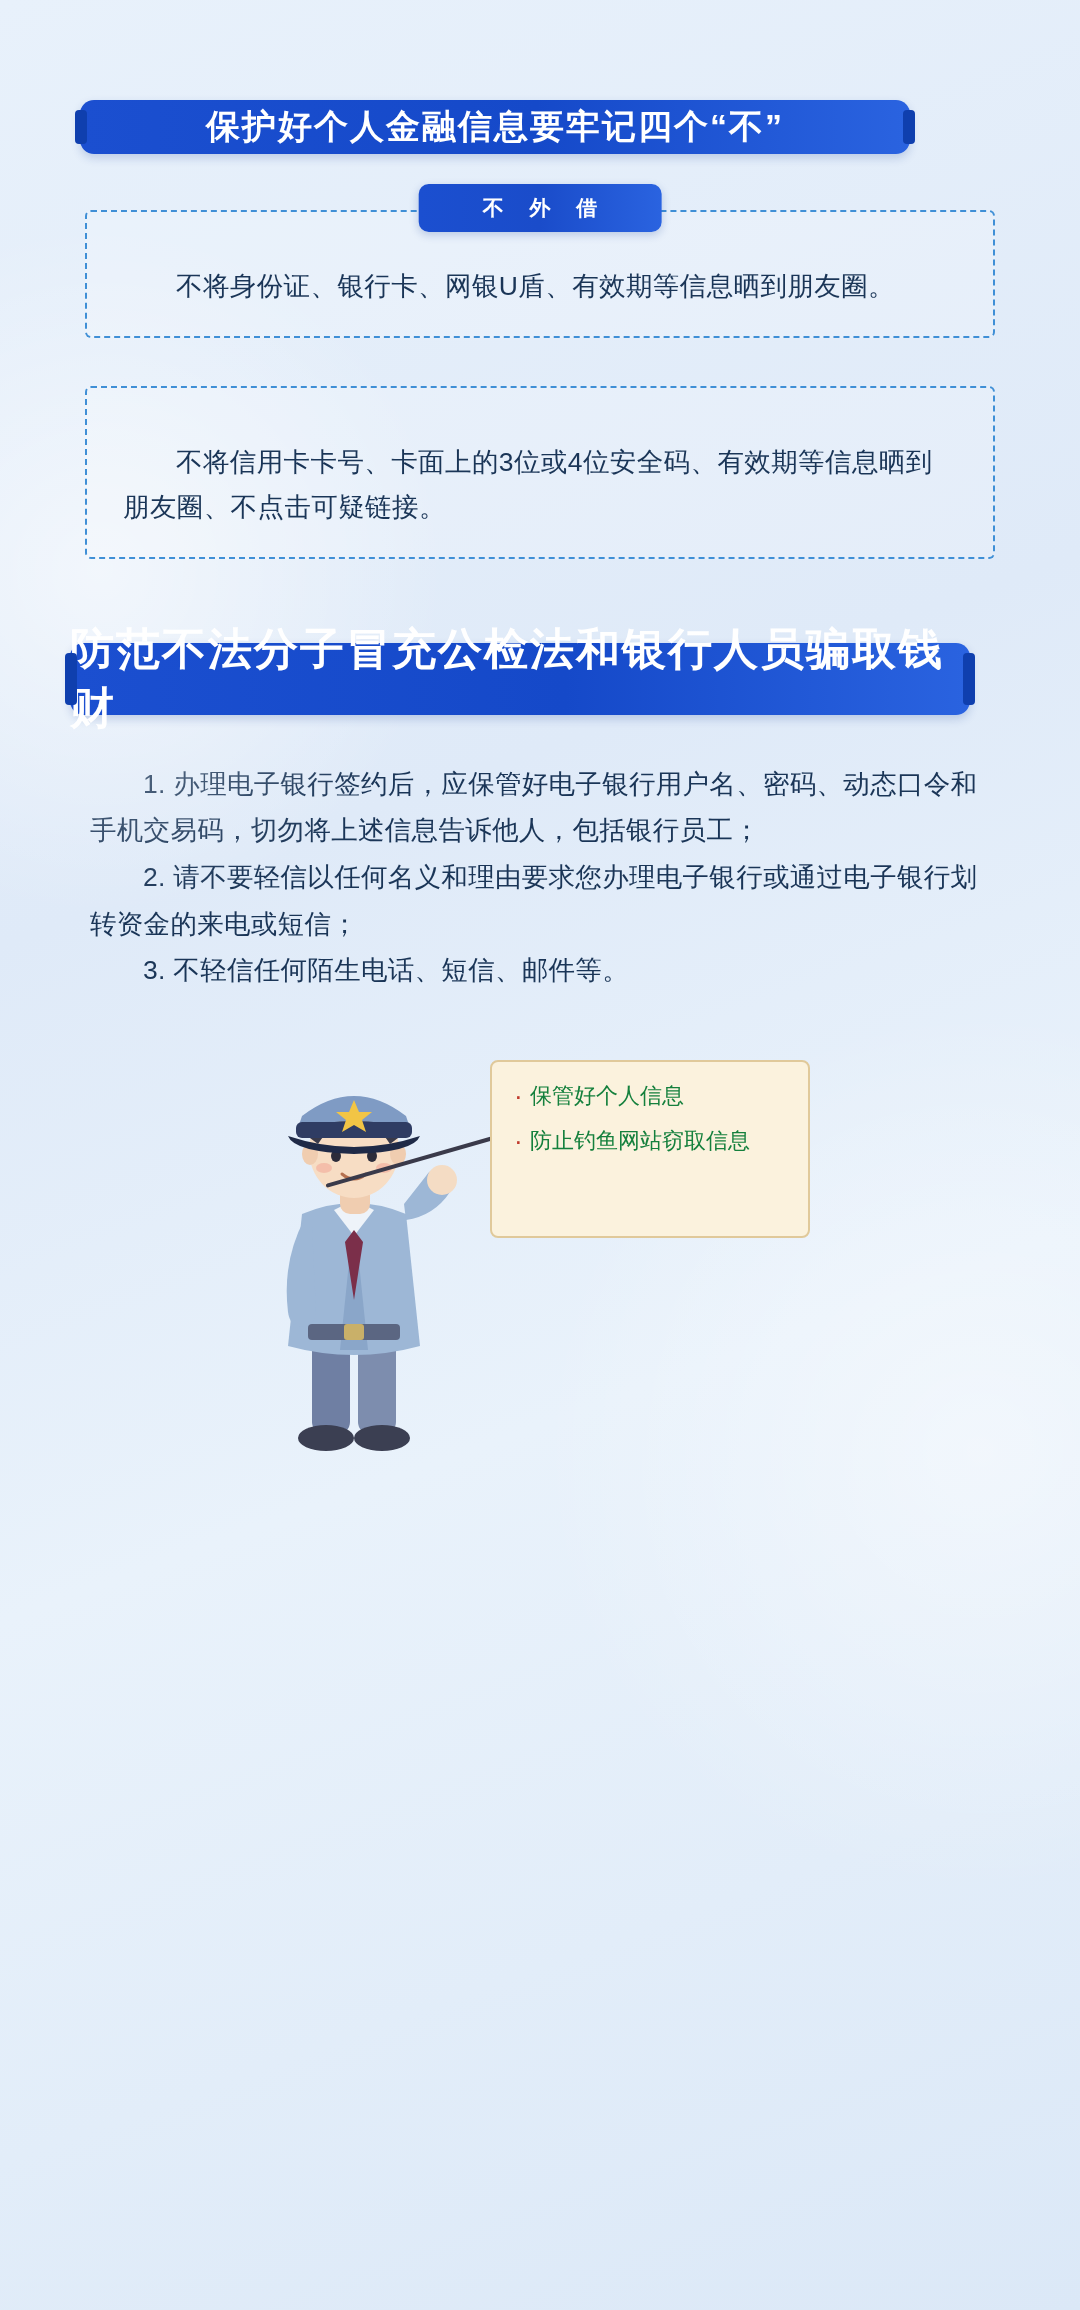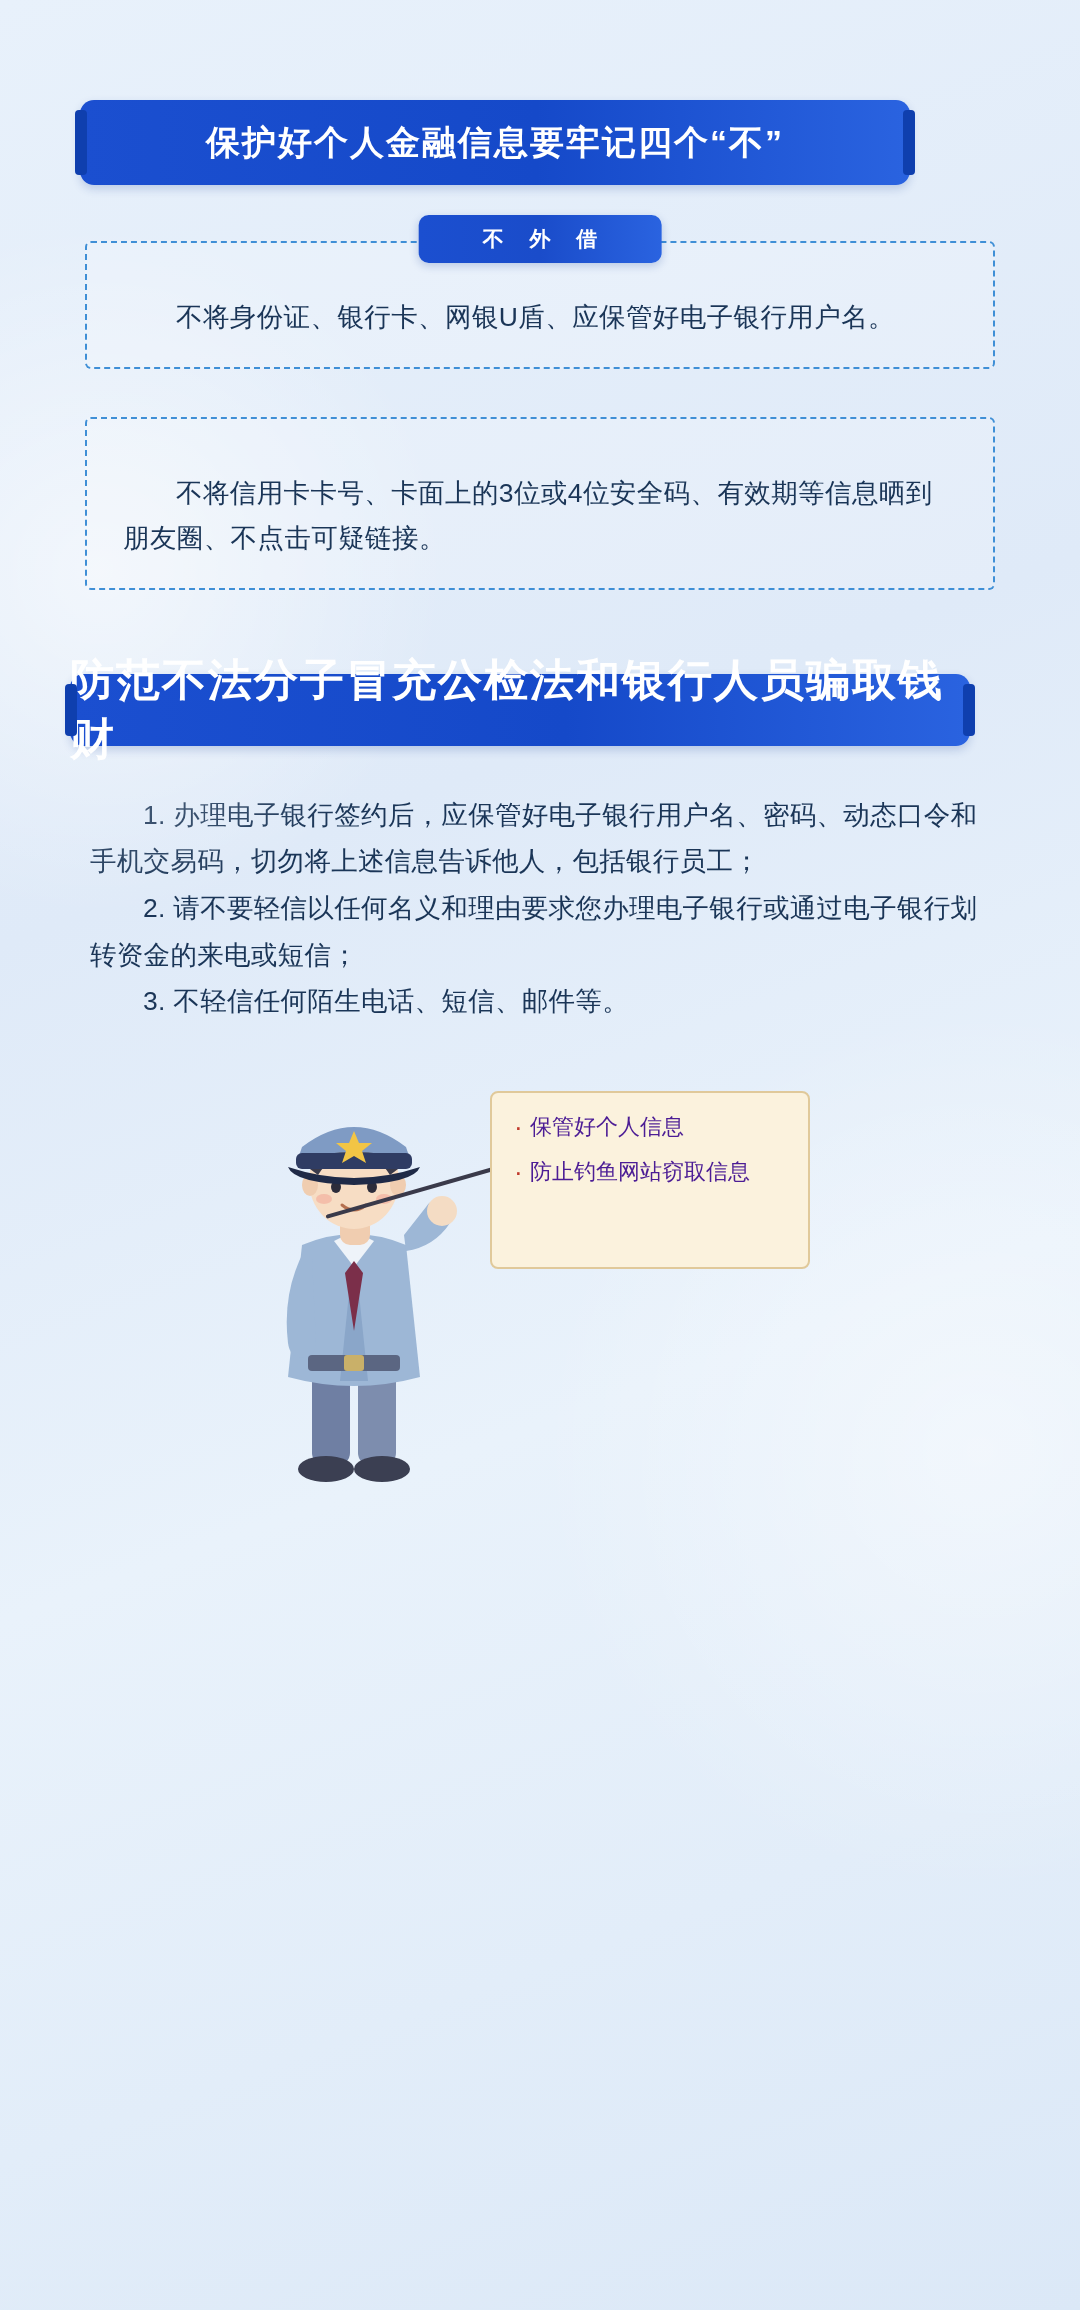--- a/index.html
+++ b/index.html
@@ -45,21 +45,21 @@
     bottom: 10px;
     width: 12px;
     background: #0f3fae;
     border-radius: 4px;
   }
   .banner .side.left { left: -5px; }
   .banner .side.right { right: -5px; }
 
   #banner-1 {
     width: 830px;
-    height: 85px;
+    height: 54px;
     margin-top: 100px;
     margin-left: 20px;
   }
 
   
   .tip-block {
     position: relative;
     margin: 0 auto;
     margin-top: 36px;
     width: 910px;
@@ -143,21 +143,21 @@
     box-sizing: border-box;
   }
   .note-card ul {
     list-style: none;
     margin: 0;
     padding: 0;
   }
   .note-card li {
     font-size: 22px;
     line-height: 1.42;
-    color: #4c1d95;
+    color: #15803d;
     margin-bottom: 14px;
     padding-left: 18px;
     position: relative;
   }
   .note-card li:last-child { margin-bottom: 0; }
   .note-card li::before {
     content: "·";
     position: absolute;
     left: 2px;
     top: -2px;
@@ -212,21 +212,21 @@
 
   <div class="banner" id="banner-1">
     <span class="side left"></span>
     <span class="side right"></span>
     <span>保护好个人金融信息要牢记四个“不”</span>
   </div>
 
   <div class="tip-block" id="tip-1">
     <div class="pill">不 外 借</div>
     <div class="dashed-box">
-      <p class="tip-text">不将身份证、银行卡、网银U盾、应保管好电子银行用户名。</p>
+      <p class="tip-text">不将身份证、银行卡、网银U盾、有效期等信息晒到朋友圈。</p>
     </div>
   </div>
 
 
   <div class="tip-block" id="tip-3">
     <div class="dashed-box">
       <p class="tip-text">不将信用卡卡号、卡面上的3位或4位安全码、有效期等信息晒到朋友圈、不点击可疑链接。</p>
     </div>
   </div>
 

